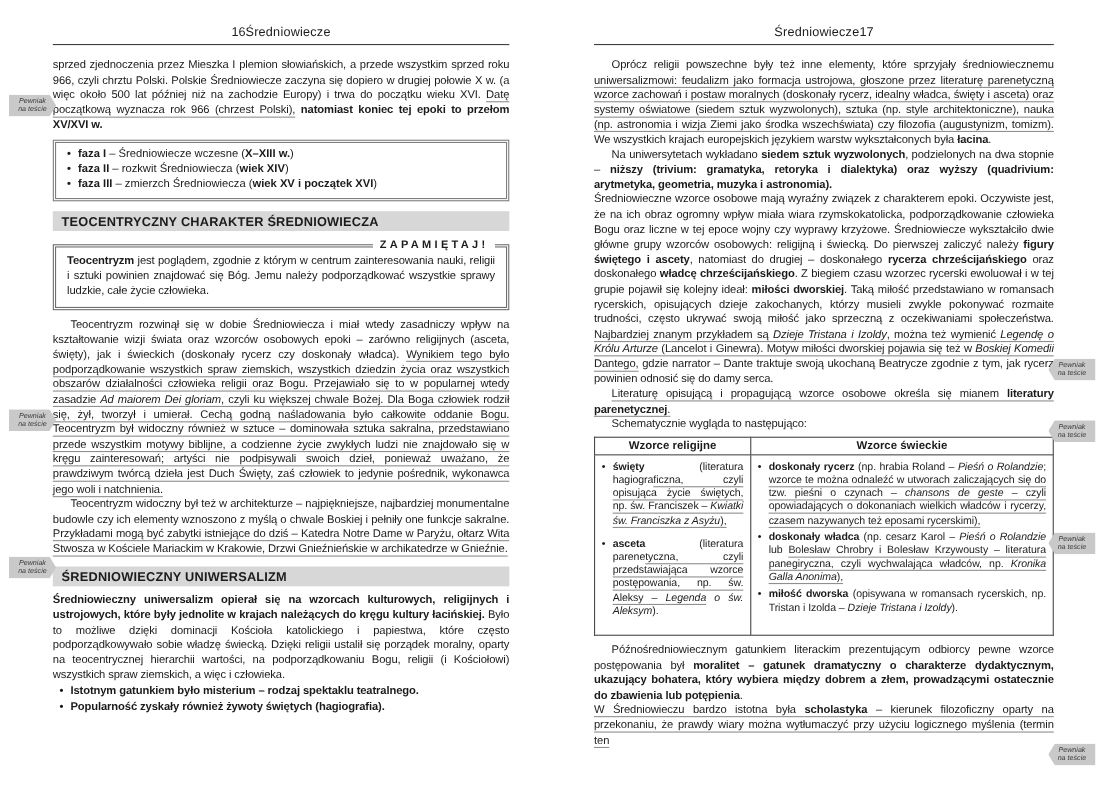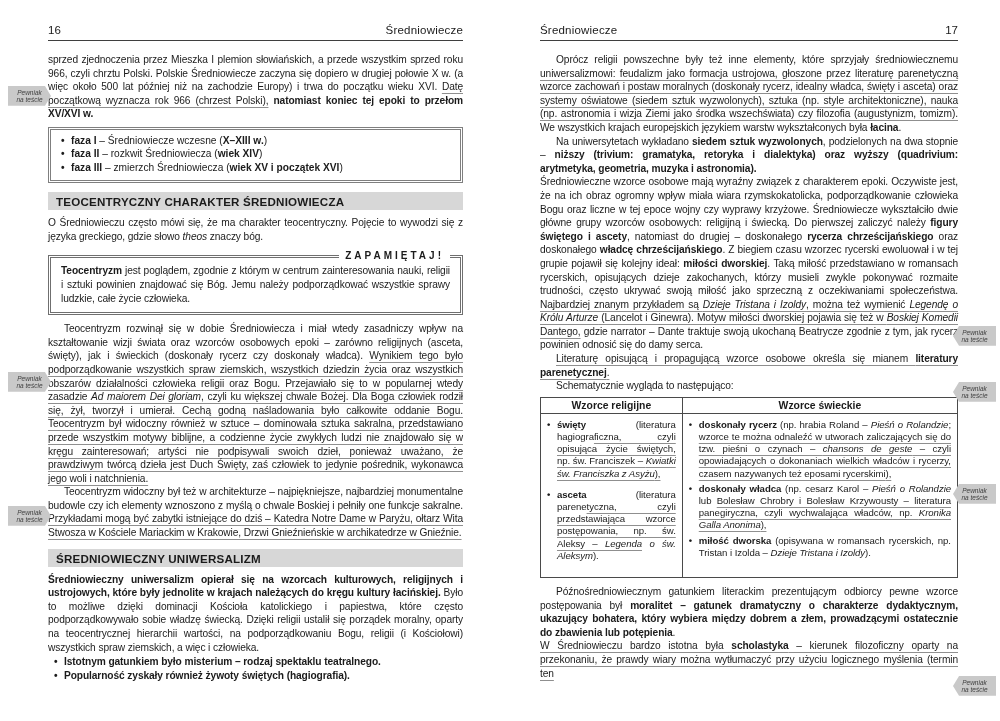--- a/index.html
+++ b/index.html
@@ -5,21 +5,21 @@
   html,body{margin:0;padding:0;}
   body{
     width:1000px;height:721px;position:relative;background:#ffffff;
     font-family:"Liberation Sans","DejaVu Sans",sans-serif;
     color:#1b1b1b;overflow:hidden;
   }
   .spread{position:absolute;inset:0;}
   .page{position:absolute;top:24px;}
   .page-left{left:48px;width:415px;}
   .page-right{left:540px;width:418px;}
-  .phead{display:flex;justify-content:space-between;align-items:flex-end;
+  .phead{display:flex;justify-content:center;align-items:flex-end;
     font-size:11.5px;padding-bottom:4px;border-bottom:1px solid #3f3f3f;margin-bottom:12px;}
   .phead .t{letter-spacing:.2px;}
   
   .para{font-size:10.2px;line-height:13.6px;text-align:justify;letter-spacing:-0.1px;}
   .para.ind{text-indent:16px;}
   .b{font-weight:bold;}
   .i{font-style:italic;}
   .u{text-decoration:underline;text-decoration-color:#8f8f8f;text-decoration-thickness:1px;text-underline-offset:2.5px;margin-top:36px;}
   
   .bar{background:#d7d7d7;font-weight:bold;font-size:11.6px;letter-spacing:.2px;
@@ -75,21 +75,20 @@
           <div class="brow ">
             <span class="bmark">•</span>
             <span class="btext"><span class="b">faza II</span><span> – rozkwit Średniowiecza (</span><span class="b">wiek XIV</span><span>)</span></span>
           </div>
           <div class="brow ">
             <span class="bmark">•</span>
             <span class="btext"><span class="b">faza III</span><span> – zmierzch Średniowiecza (</span><span class="b">wiek XV i początek XVI</span><span>)</span></span>
           </div>
         </div>
         <div class="bar">TEOCENTRYCZNY CHARAKTER ŚREDNIOWIECZA</div>
-        <div class="para"><span>O Średniowieczu często mówi się, że ma charakter teocentryczny. Pojęcie to wywodzi się z języka greckiego, gdzie słowo </span><span class="i">theos</span><span> znaczy bóg.</span></div>
         <div class="zbox">
           <span class="zlabel">ZAPAMIĘTAJ!</span>
           <div class="para"><span class="b">Teocentryzm</span><span> jest poglądem, zgodnie z którym w centrum zainteresowania nauki, religii i sztuki powinien znajdować się Bóg. Jemu należy podporządkować wszystkie sprawy ludzkie, całe życie człowieka.</span></div>
         </div>
         <div class="para ind"><span>Teocentryzm rozwinął się w dobie Średniowiecza i miał wtedy zasadniczy wpływ na kształtowanie wizji świata oraz wzorców osobowych epoki – zarówno religijnych (asceta, święty), jak i świeckich (doskonały rycerz czy doskonały władca). </span><span class="u">Wynikiem tego było podporządkowanie wszystkich spraw ziemskich, wszystkich dziedzin życia oraz wszystkich obszarów działalności człowieka religii oraz Bogu. Przejawiało się to w popularnej wtedy zasadzie </span><span class="i u">Ad maiorem Dei gloriam</span><span class="u">, czyli ku większej chwale Bożej. Dla Boga człowiek rodził się, żył, tworzył i umierał. Cechą godną naśladowania było całkowite oddanie Bogu. Teocentryzm był widoczny również w sztuce – dominowała sztuka sakralna, przedstawiano przede wszystkim motywy biblijne, a codzienne życie zwykłych ludzi nie znajdowało się w kręgu zainteresowań; artyści nie podpisywali swoich dzieł, ponieważ uważano, że prawdziwym twórcą dzieła jest Duch Święty, zaś człowiek to jedynie pośrednik, wykonawca jego woli i natchnienia.</span></div>
         <div class="para ind"><span>Teocentryzm widoczny był też w architekturze – najpiękniejsze, najbardziej monumentalne budowle czy ich elementy wznoszono z myślą o chwale Boskiej i pełniły one funkcje sakralne. </span><span class="u">Przykładami mogą być zabytki istniejące do dziś – Katedra Notre Dame w Paryżu, ołtarz Wita Stwosza w Kościele Mariackim w Krakowie, Drzwi Gnieźnieńskie w archikatedrze w Gnieźnie.</span></div>
         <div class="bar">ŚREDNIOWIECZNY UNIWERSALIZM</div>
         <div class="para"><span class="b">Średniowieczny uniwersalizm opierał się na wzorcach kulturowych, religijnych i ustrojowych, które były jednolite w krajach należących do kręgu kultury łacińskiej.</span><span> Było to możliwe dzięki dominacji Kościoła katolickiego i papiestwa, które często podporządkowywało sobie władzę świecką. Dzięki religii ustalił się porządek moralny, oparty na teocentrycznej hierarchii wartości, na podporządkowaniu Bogu, religii (i Kościołowi) wszystkich spraw ziemskich, a więc i człowieka.</span></div>
         <div class="leadb">
           <div class="brow lead-bullet">

